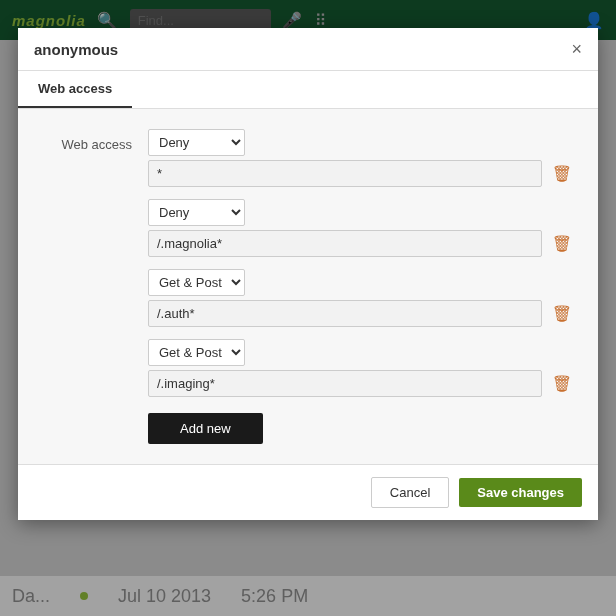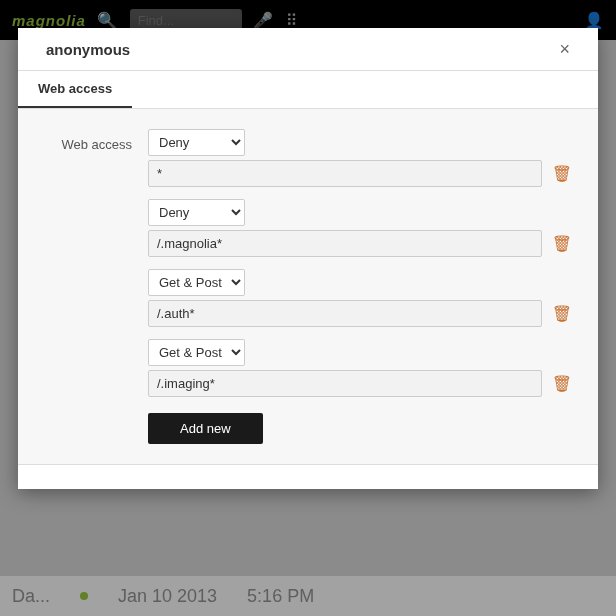--- a/index.html
+++ b/index.html
@@ -8,42 +8,42 @@
       font-size: 13px;
       background: #c8c8c8;
       width: 616px;
       height: 616px;
       overflow: hidden;
       position: relative;
     }
 
     
     .top-bar {
-      background: #000000;
+      background: #14532d;
       height: 40px;
       display: flex;
       align-items: center;
       padding: 0 12px;
       gap: 12px;
     }
     .magnolia-logo {
       color: #8db83a;
       font-weight: bold;
       font-size: 15px;
       font-style: italic;
       letter-spacing: 1px;
     }
     .top-bar-search {
       background: #555;
       border: none;
       color: #ccc;
       padding: 4px 8px;
       border-radius: 3px;
       font-size: 13px;
-      width: 112px;
+      width: 141px;
     }
     .top-bar-icon {
       color: #aaa;
       font-size: 16px;
     }
     .top-bar-spacer { flex: 1; }
 
     
     .dialog-overlay {
       position: absolute;
@@ -65,21 +65,21 @@
       display: flex;
       flex-direction: column;
       box-shadow: 0 4px 20px rgba(0,0,0,0.4);
     }
 
     
     .dialog-header {
       display: flex;
       align-items: center;
       justify-content: space-between;
-      padding: 12px 28px;
+      padding: 12px 16px;
       border-bottom: 1px solid #ddd;
       background: #fff;
     }
     .dialog-title {
       font-size: 15px;
       font-weight: bold;
       color: #333;
     }
     .close-btn {
       background: none;
@@ -253,22 +253,22 @@
   <input class="top-bar-search" type="text" placeholder="Find..." style="">
   <span class="top-bar-icon">🎤</span>
   <span class="top-bar-icon">⠿</span>
   <span class="top-bar-spacer"></span>
   <span class="top-bar-icon">👤</span>
 </div>
 
 <div class="bg-content">
   <span>Da...</span>
   <span class="bg-dot"></span>
-  <span>Jan 10 2013</span>
-  <span>5:16 PM</span>
+  <span>Jul 10 2013</span>
+  <span>5:26 PM</span>
 </div>
 
 <div class="dialog-overlay">
   <div class="dialog">
 
     <div class="dialog-header">
       <span class="dialog-title">anonymous</span>
       <button class="close-btn">×</button>
     </div>
 
@@ -345,16 +345,18 @@
             </div>
           </div>
 
           <button class="add-new-btn">Add new</button>
 
         </div>
       </div>
     </div>
 
     <div class="dialog-footer">
+      <button class="cancel-btn">Cancel</button>
+      <button class="save-btn">Save changes</button>
     </div>
 
   </div>
 </div>
 
 </body></html>

